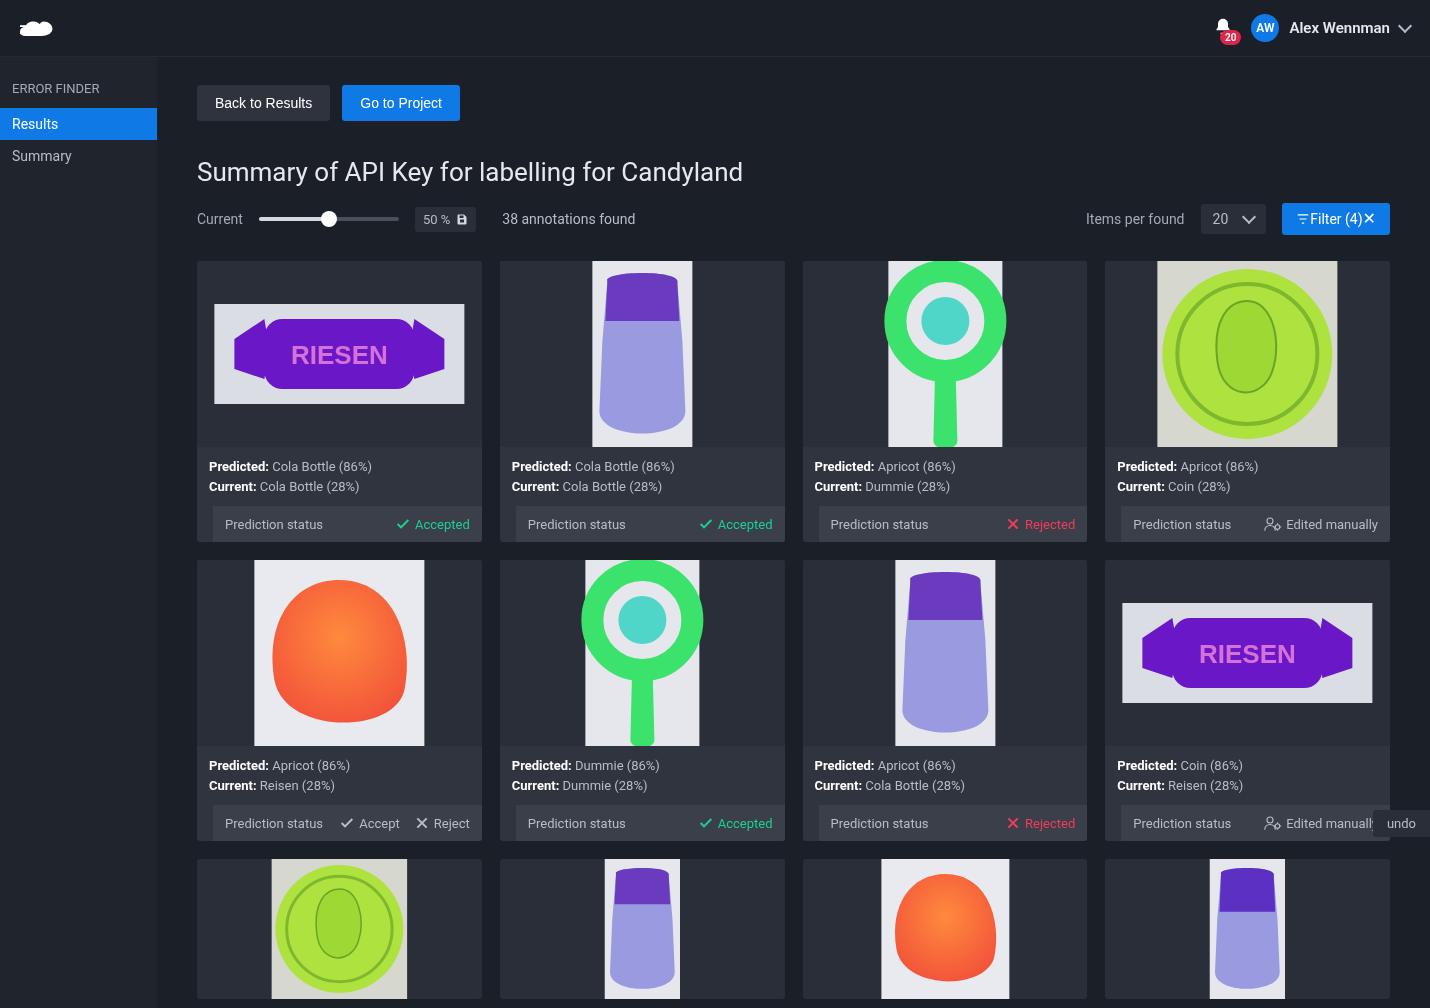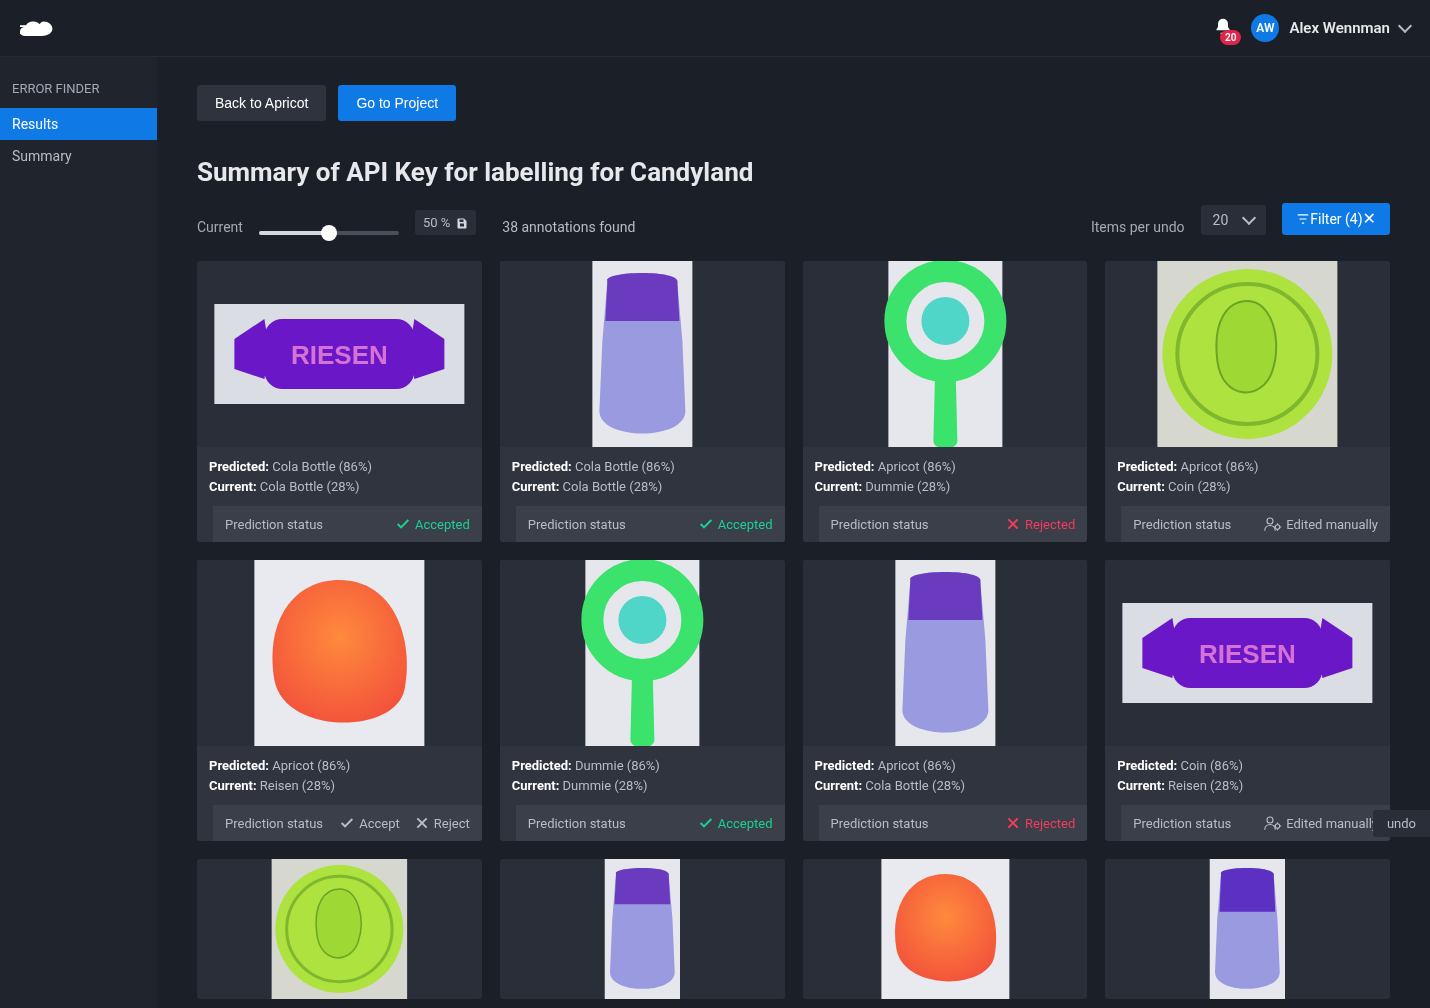--- a/index.html
+++ b/index.html
@@ -123,34 +123,34 @@
     font-size: 14px;
     cursor: pointer;
     color: #fff;
     border: none;
   }
   .btn-dark { background: #2e333d; }
   .btn-accent { background: var(--accent); }
 
   .page-title {
     font-size: 26px;
-    font-weight: 700;
+    font-weight: 400;
     margin-bottom: 16px;
   }
   .page-sub {
     font-size: 14px;
     color: var(--text-secondary);
     margin-bottom: 50px;
   }
   .page-sub b { color: #fff; }
 
   
   .controls {
     display: flex;
-    align-items: flex-end;
+    align-items: center;
     gap: 16px;
     margin-bottom: 26px;
   }
   .ctrl-label { color: var(--text-muted); font-size: 14px; }
   .slider-wrap {
     position: relative;
     width: 140px; height: 4px;
     background: #4a4f5b;
     border-radius: 2px;
   }
@@ -365,41 +365,41 @@
 <div class="layout">
 
   <aside class="sidebar">
     <div class="sidebar-title">ERROR FINDER</div>
     <div class="sidebar-item active">Results</div>
     <div class="sidebar-item">Summary</div>
   </aside>
 
   <main class="main">
     <div class="btn-row">
-      <button class="btn btn-dark">Back to Apricot</button>
+      <button class="btn btn-dark">Back to Results</button>
       <button class="btn btn-accent">Go to Project</button>
     </div>
 
     <div class="page-title">Summary of API Key for labelling for Candyland</div>
 
     <div class="controls">
       <span class="ctrl-label">Current</span>
       <div class="slider-wrap">
         <div class="slider-fill"></div>
         <div class="slider-thumb"></div>
       </div>
       <div class="pct-box">
         <span>50 %</span>
         <svg class="save-icon" viewBox="0 0 24 24">
           <path d="M5 3h11l5 5v13a2 2 0 0 1-2 2H5a2 2 0 0 1-2-2V5a2 2 0 0 1 2-2zm2 2v5h8V5H7zm9 14v-6H8v6h8z"></path>
         </svg>
       </div>
       <span class="ann-count">38 annotations found</span>
       <div class="spacer"></div>
-      <span class="ctrl-label">Items per undo</span>
+      <span class="ctrl-label">Items per found</span>
       <div class="select-box">
         <span>20</span>
         <span class="chev-down"></span>
       </div>
       <div class="filter-btn">
         <svg width="14" height="14" viewBox="0 0 24 24" fill="none" stroke="currentColor" stroke-width="2">
           <path d="M3 5h18M6 12h12M10 19h4"></path>
         </svg>
         <span>Filter (4)</span>
         <span class="close-x">✕</span>

